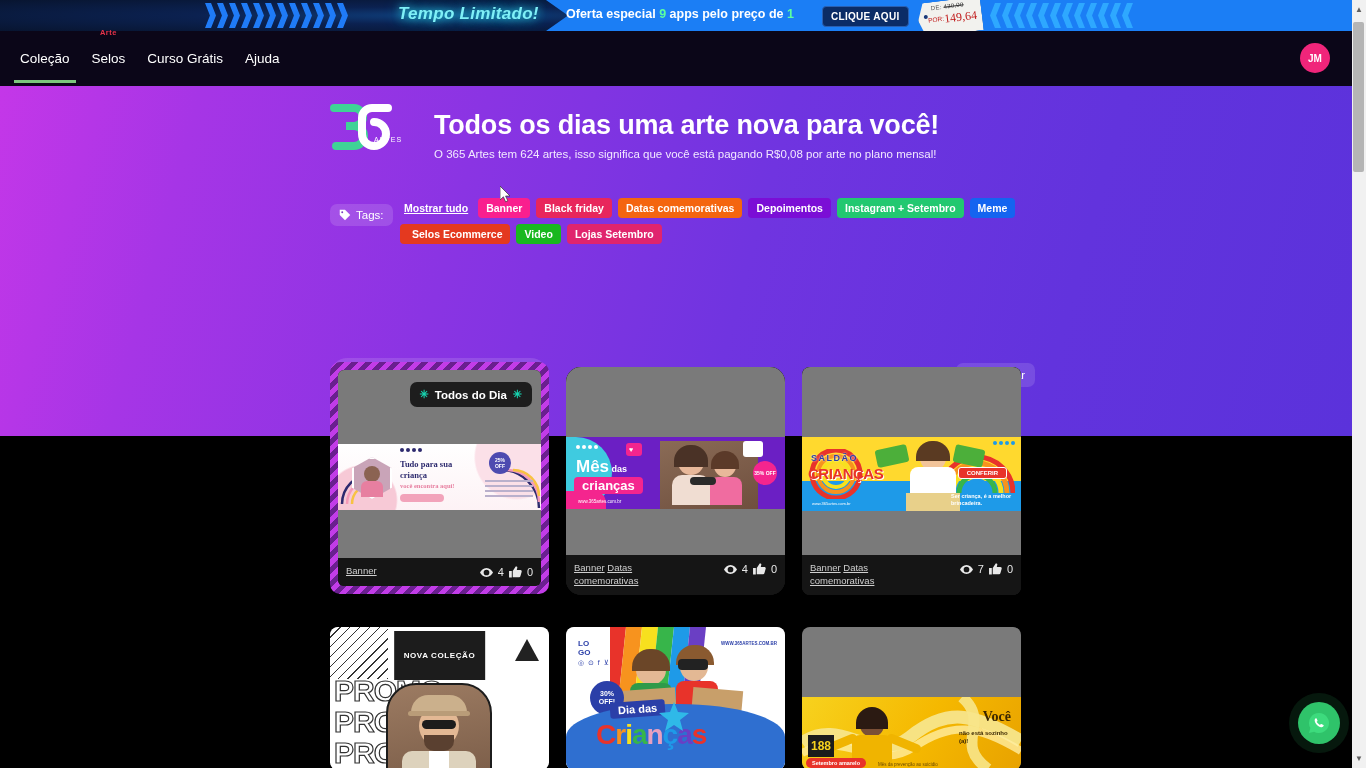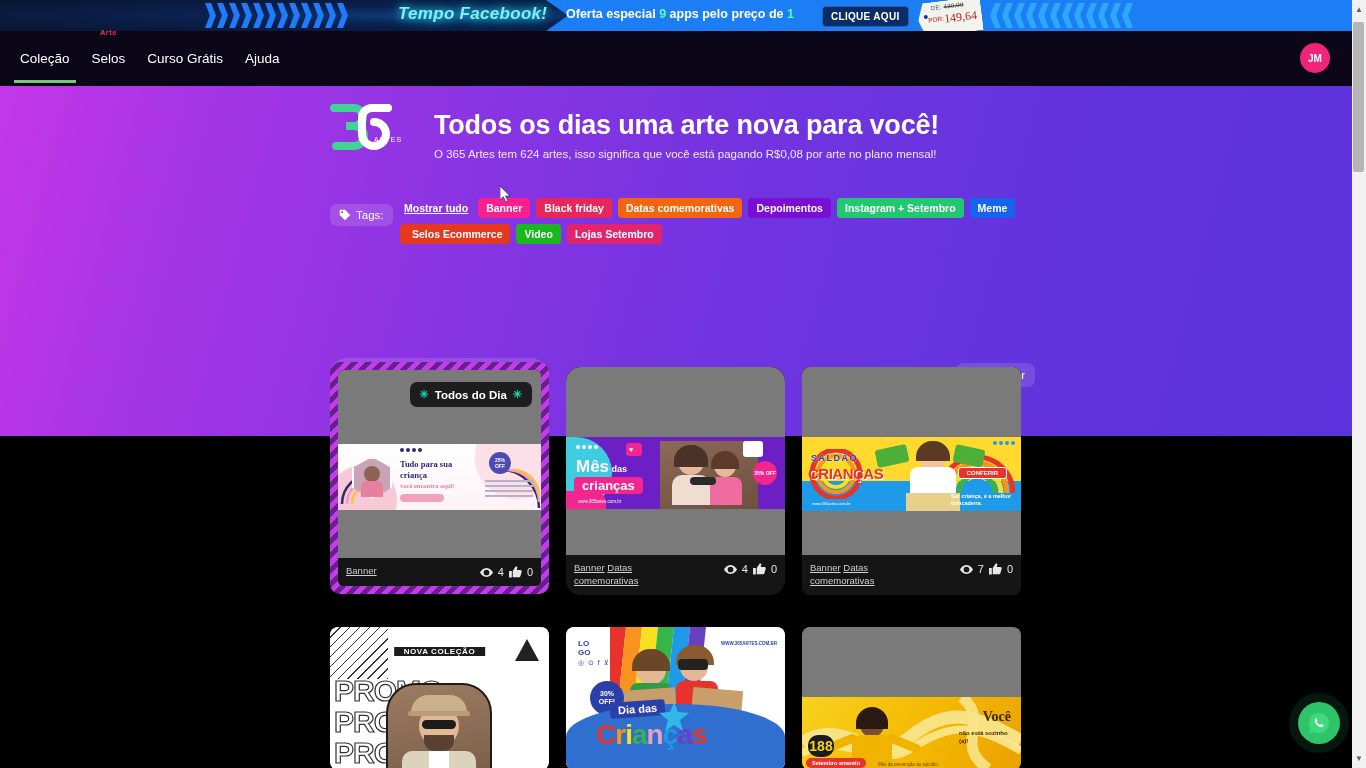--- a/index.html
+++ b/index.html
@@ -220,21 +220,21 @@
       <div class="chev"></div>
     <div class="chev"></div>
       <div class="chev"></div>
       <div class="chev"></div>
       <div class="chev"></div>
     <div class="chev"></div>
       <div class="chev"></div>
       <div class="chev"></div>
       <div class="chev"></div>
   </div>
-  <div class="tempo">Tempo Facebook!</div>
+  <div class="tempo">Tempo Limitado!</div>
   <div class="promo-right-wrap"></div>
   <div class="promo-msg">
     <span>Oferta especial</span>
     <span class="num">9</span>
     <span>apps pelo preço de</span>
     <span class="num">1</span>
   </div>
   <div class="cta-btn">CLIQUE AQUI</div>
   <div class="pricetag">
     <div class="hole"></div>
@@ -491,21 +491,21 @@
         </div>
       </div>
       <div class="card" style="left: 0px; top: 265px;">
         <div class="card-body">
           <div class="thumb tall">
             <div style="position:absolute;left:0;top:0;width:100%;height:143px;background:#ffffff;overflow:hidden">
     <div style="position:absolute;left:0;top:0;width:58px;height:52px;background:repeating-linear-gradient(-45deg,#333 0 1px,transparent 1px 7px);"></div>
     <svg style="position:absolute;right:10px;top:12px" width="24" height="22" viewBox="0 0 24 22">
                 <path d="M12 0 L24 22 L0 22 Z" fill="#222"></path>
               </svg>
-    <div style="position:absolute;left:50%;transform:translateX(-50%);top:20px;background:#1c1c1c;color:#fff;font-size:8px;font-weight:700;letter-spacing:.6px;padding:0 10px;">NOVA COLEÇÃO</div>
+    <div style="position:absolute;left:50%;transform:translateX(-50%);top:4px;background:#1c1c1c;color:#fff;font-size:8px;font-weight:700;letter-spacing:.6px;padding:20px 10px;">NOVA COLEÇÃO</div>
     <div style="position:absolute;left:4px;top:48px;font-size:30px;font-weight:700;color:transparent;-webkit-text-stroke:1.2px #333;line-height:31px;letter-spacing:-1px;white-space:nowrap;">PROMO<br>PROMO<br>PROMO</div>
     <div style="position:absolute;left:56px;top:56px;width:106px;height:90px;background:linear-gradient(170deg,#9c7b62,#7d5f4a);border-radius:30px 30px 0 0;border:2px solid #1c1c1c;overflow:hidden;">
       <div style="position:absolute;left:50%;transform:translateX(-50%);top:20px;width:40px;height:42px;border-radius:50%;background:#e3b894;"></div>
       <div style="position:absolute;left:50%;transform:translateX(-50%);top:10px;width:56px;height:20px;border-radius:26px 26px 4px 4px;background:#cbb08c;"></div>
       <div style="position:absolute;left:50%;transform:translateX(-50%);top:26px;width:62px;height:5px;background:#b99c78;border-radius:3px;"></div>
       <div style="position:absolute;left:50%;transform:translateX(-50%);top:35px;width:34px;height:9px;background:#1c1c1c;border-radius:5px;"></div>
       <div style="position:absolute;left:50%;transform:translateX(-50%);top:50px;width:30px;height:16px;border-radius:0 0 10px 10px;background:#5a4030;"></div>
       <div style="position:absolute;left:50%;transform:translateX(-50%);top:66px;width:74px;height:28px;background:#ddd2bc;border-radius:10px 10px 0 0;"></div>
       <div style="position:absolute;left:50%;transform:translateX(-50%);top:66px;width:20px;height:28px;background:#fff;"></div>
     </div>
@@ -556,21 +556,21 @@
     <svg style="position:absolute;left:0;top:0" width="219" height="73" viewBox="0 0 219 73">
       <path d="M0 46 C40 18, 70 70, 108 40 S170 16, 219 44" fill="none" stroke="#f7e58a" stroke-width="13" opacity=".95"></path>
       <path d="M0 56 C45 32, 74 76, 112 50 S176 28, 219 54" fill="none" stroke="#ffeea0" stroke-width="8" opacity=".8"></path>
       <path d="M160 0 C190 26, 150 46, 186 72" fill="none" stroke="#f7e58a" stroke-width="11" opacity=".9"></path>
     </svg>
     <div style="position:absolute;left:58px;top:16px;width:24px;height:24px;border-radius:50%;background:#7a4f36;"></div>
     <div style="position:absolute;left:54px;top:10px;width:32px;height:22px;border-radius:16px 16px 0 0;background:#2b1a12;"></div>
     <div style="position:absolute;left:50px;top:38px;width:40px;height:35px;background:#f0b400;border-radius:8px 8px 0 0;"></div>
     <div style="position:absolute;left:20px;top:42px;width:36px;height:9px;background:#f0b400;border-radius:5px;transform:rotate(-22deg);"></div>
     <div style="position:absolute;left:84px;top:42px;width:36px;height:9px;background:#f0b400;border-radius:5px;transform:rotate(22deg);"></div>
-    <div style="position:absolute;left:6px;top:38px;width:26px;height:22px;background:#1c1c1c;border-radius:10px;display:flex;align-items:center;justify-content:center;color:#f7d21e;font-size:14px;font-weight:700;">188</div>
+    <div style="position:absolute;left:6px;top:38px;width:26px;height:22px;background:#1c1c1c;border-radius:0;display:flex;align-items:center;justify-content:center;color:#f7d21e;font-size:12px;font-weight:700;">188</div>
     <div style="position:absolute;left:4px;bottom:2px;background:#e8332a;color:#fff;font-size:5.5px;font-weight:700;padding:2px 6px;border-radius:8px;">Setembro amarelo</div>
     <div style="position:absolute;left:76px;bottom:2px;font-size:4.5px;color:#6b4a00;line-height:6px;width:60px;">Mês da prevenção ao suicídio</div>
     <div style="position:absolute;right:10px;top:12px;font-size:14px;font-weight:700;color:#3a2600;font-family:'Liberation Serif',serif;">Você</div>
     <div style="position:absolute;right:10px;top:32px;font-size:6px;font-weight:700;color:#3a2600;width:52px;line-height:8px;">não está sozinho (a)!</div>
   </div>
           </div>
         </div>
       </div>
     </div>
 </div>

